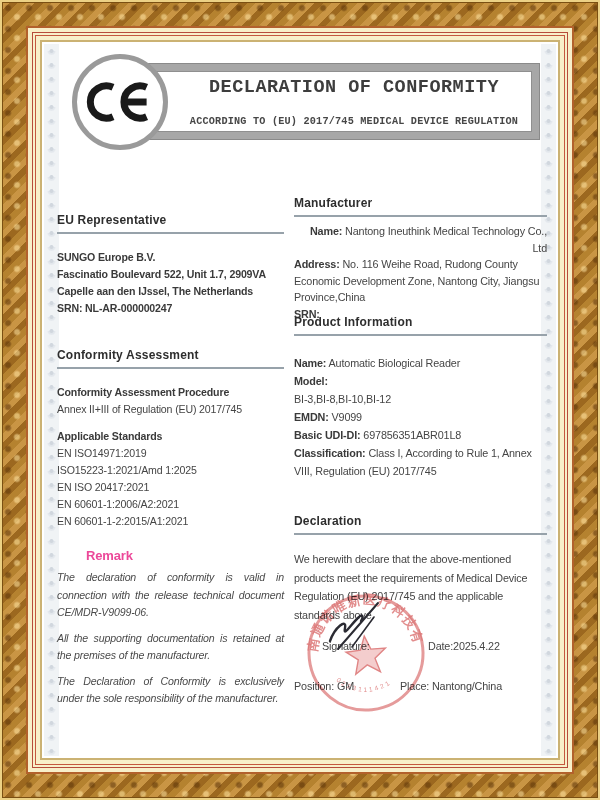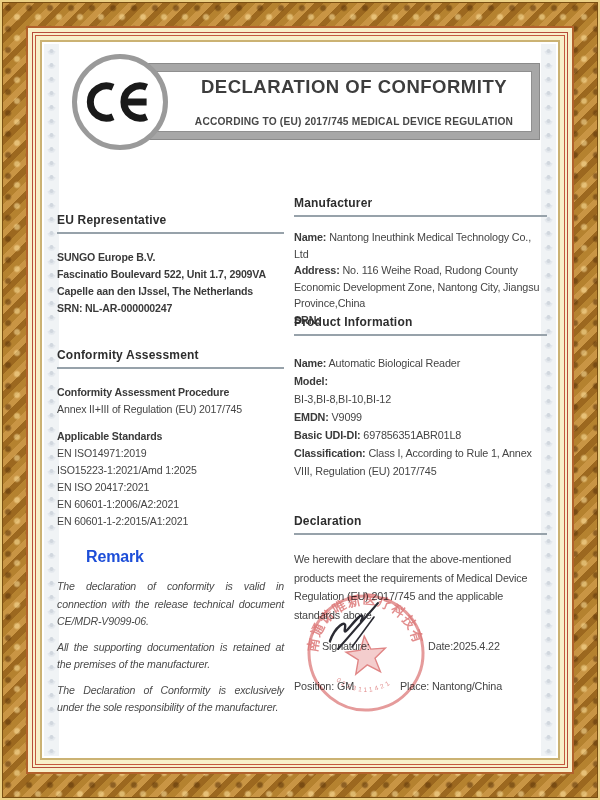--- a/index.html
+++ b/index.html
@@ -25,39 +25,39 @@
       radial-gradient(circle at 50% 50%, #c9d1d9 1.5px, rgba(0,0,0,0) 2.5px) 0 0/15px 14px,
       radial-gradient(circle at 50% 0%, #dde3e9 3px, rgba(0,0,0,0) 4.5px) 0 7px/15px 14px,
       linear-gradient(#eef1f4,#eef1f4);}
   .lace.left{left:2px}.lace.right{right:2px}
 
   
   .hdr-box{position:absolute;left:96px;top:63px;width:444px;height:77px;
     background:#a7a7a7;border:1px solid #8a8a8a;box-sizing:border-box;padding:7px;}
   .hdr-inner{width:100%;height:100%;background:#fff;border:1px solid #8f8f8f;
     box-sizing:border-box;display:flex;flex-direction:column;justify-content:center;
-    align-items:center;padding-left:72px;}
+    align-items:center;padding-left:72px;font-family:Liberation Mono, monospace;}
   .hdr-title{font-size:18.5px;font-weight:bold;color:#3d3d3d;letter-spacing:.5px;}
   .hdr-sub{font-size:10.2px;font-weight:bold;color:#474747;margin-top:18px;letter-spacing:.2px;}
   .ce-circle{position:absolute;left:72px;top:54px;width:86px;height:86px;border-radius:50%;
     background:#fff;border:5px solid #9a9a9a;z-index:3;display:flex;
     align-items:center;justify-content:center;}
 
   
   .sec{position:absolute;box-sizing:border-box;color:#454545;}
   .sec h2{margin:0;font-size:12px;font-weight:bold;color:#2e2e2e;letter-spacing:.2px;}
   .rule{height:2px;background:#97a2aa;margin-top:5px;}
   .lcol{font-size:10.6px;letter-spacing:-.15px;}
   .rcol{font-size:10.8px;letter-spacing:-.15px;}
   .ln{line-height:17px;}
   .b{font-weight:bold;color:#3a3a3a;}
   .gap16{margin-top:15px;}
   .gap10{margin-top:10px;}
-  .gap6{margin-top:12px;}
-  .remark-h{font-size:16px;font-weight:bold;color:#1d4ed8;padding-left:29px;}
+  .gap6{margin-top:6px;text-align:right;}
+  .remark-h{font-size:13px;font-weight:bold;color:#ec4899;padding-left:29px;}
   .rem p{margin:0 0 8px 0;font-style:italic;text-align:justify;line-height:17.5px;color:#4a4a4a;}
   .flow{line-height:16.5px;}
   .sigrow{display:flex;margin-top:16px;align-items:flex-start;margin-left:28px;}
   .sigrow .left-part{width:106px;}
   .posrow{display:flex;margin-top:28px;}
   .posrow .left-part{width:106px;}
 
   
   .stamp{position:absolute;left:303px;top:590px;width:126px;height:126px;
     transform:rotate(-6deg);mix-blend-mode:multiply;opacity:.9;z-index:4;pointer-events:none;}

